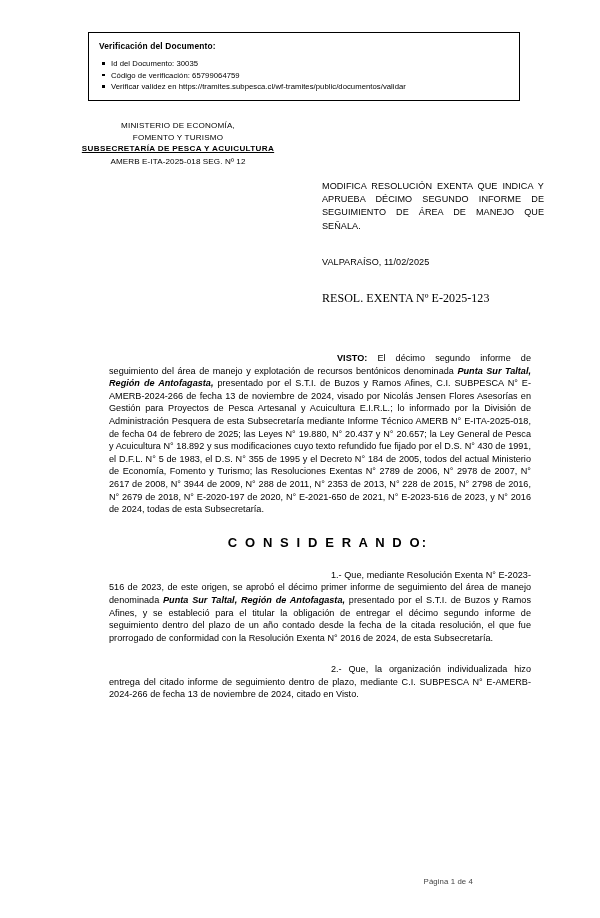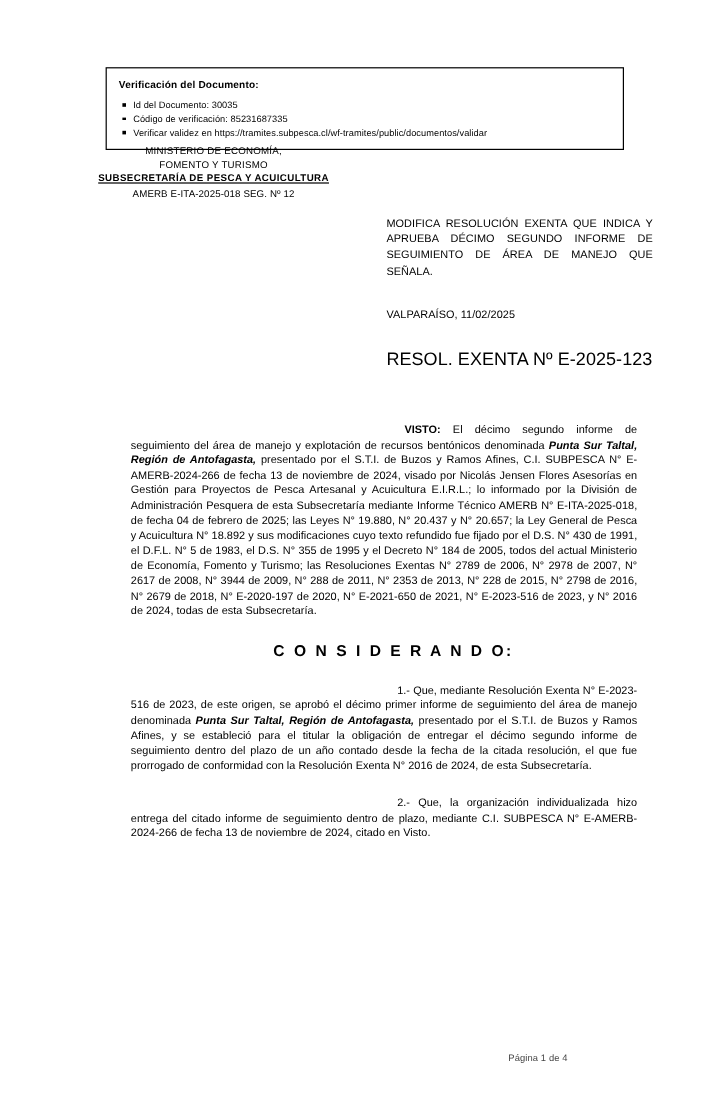--- a/index.html
+++ b/index.html
@@ -21,21 +21,21 @@
     position: relative;
     width: 600px;
     height: 918px;
     background: #ffffff;
   }
 
   
   .verif-box {
     position: absolute;
     left: 88px;
-    top: 56px;
+    top: 32px;
     width: 432px;
     box-sizing: border-box;
     border: 1.4px solid #000000;
     padding: 8px 6px 7px 10px;
     background: #ffffff;
   }
   .verif-title {
     font-size: 8.4px;
     font-weight: bold;
     letter-spacing: 0.15px;
@@ -110,23 +110,24 @@
     letter-spacing: 0.05px;
   }
   .place-date {
     margin-top: 24px;
     font-size: 9.1px;
     letter-spacing: 0.05px;
     white-space: nowrap;
   }
   .resol-num {
     margin-top: 24px;
-    font-size: 15px;
-    letter-spacing: 0.05px;
-    white-space: nowrap;
+    font-size: 12px;
+    letter-spacing: 0.05px;
+    white-space: nowrap;
+    font-family: Liberation Serif, serif;
   }
 
   
   .body-text {
     position: absolute;
     left: 97px;
     top: 340px;
     width: 446px;
   }
   .para {
@@ -178,21 +179,21 @@
 </style>
 </head>
 <body>
 
 <div class="page">
 
   <div class="verif-box">
     <div class="verif-title">Verificación del Documento:</div>
     <ul class="verif-list">
       <li><span class="bullet"></span><span>Id del Documento: 30035</span></li>
-      <li><span class="bullet"></span><span>Código de verificación: 85231687335</span></li>
+      <li><span class="bullet"></span><span>Código de verificación: 65799064759</span></li>
       <li><span class="bullet"></span><span>Verificar validez en https://tramites.subpesca.cl/wf-tramites/public/documentos/validar</span></li>
     </ul>
   </div>
 
   <div class="ministry">
     <span class="line-1">MINISTERIO DE ECONOMÍA,</span>
     <span class="line-2">FOMENTO Y TURISMO</span>
     <span class="subsec">SUBSECRETARÍA DE PESCA Y ACUICULTURA</span>
     <span class="amerb">AMERB E-ITA-2025-018 SEG. Nº 12</span>
   </div>

